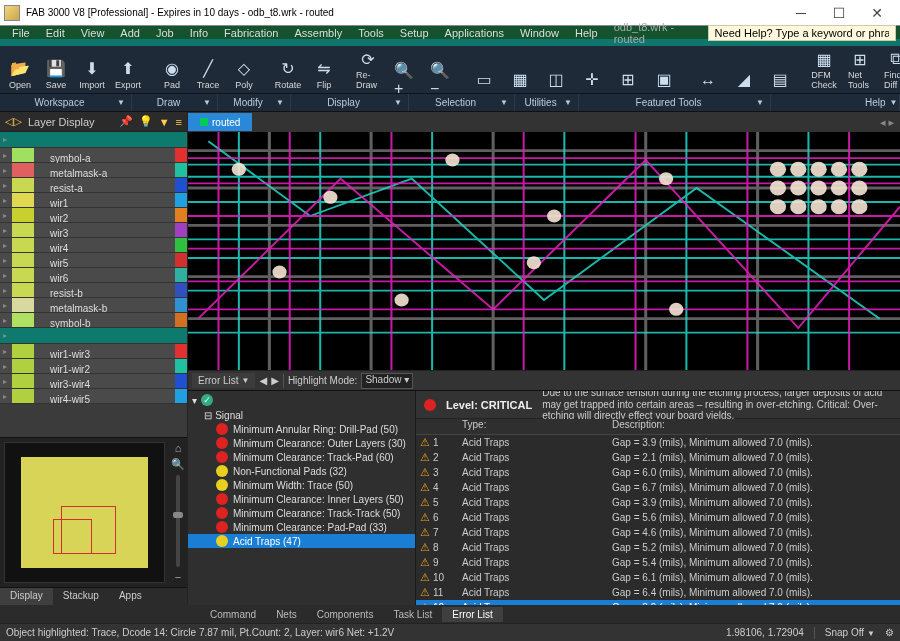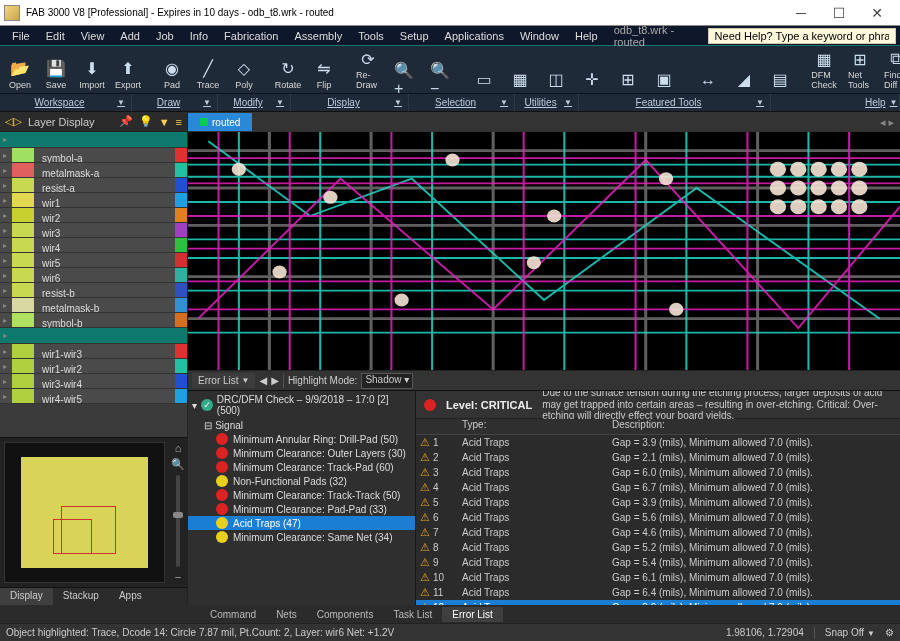--- a/index.html
+++ b/index.html
@@ -3,47 +3,47 @@
 <meta charset="utf-8">
 <style>
 * { margin: 0; padding: 0; box-sizing: border-box; font-family: "Segoe UI", Tahoma, sans-serif; user-select: none; }
 body { background: #2b2b2b; color: #ccc; font-size: 11px; overflow: hidden; width: 900px; height: 641px; }
 
 .titlebar { height: 26px; background: #fff; color: #000; display: flex; align-items: center; padding: 0 4px; border-bottom: 1px solid #888; }
 .titlebar .logo { width: 16px; height: 16px; background: linear-gradient(135deg,#f5d67b,#c8a64e); margin-right: 6px; border: 1px solid #888; }
 .titlebar .title { flex: 1; font-size: 10px; }
 .titlebar .winbtn { width: 38px; height: 26px; display:flex; align-items:center; justify-content:center; font-size:14px; color:#444; }
 
-.menubar { height: 20px; background: #0f172a; display: flex; align-items: center; padding: 0 4px; color:#ddd; border-bottom: 1px solid #0f766e; }
+.menubar { height: 20px; background: #14532d; display: flex; align-items: center; padding: 0 4px; color:#ddd; border-bottom: 7px solid #0f766e; }
 .menubar .item { padding: 2px 8px; }
 .menubar .doc { margin-left: 8px; color:#aaa; }
 .menubar .help { margin-left:auto; background:#fff8dc; color:#000; padding:1px 6px; font-size:11px; white-space: nowrap; }
 
 .toolbar { height: 48px; background: #1e2a38; display:flex; align-items:center; padding: 2px 4px; gap:4px; border-bottom:1px solid #0a1520; }
 .toolbar .btn { display:flex; flex-direction:column; align-items:center; justify-content:flex-end; min-width:32px; height:44px; padding:2px 4px; color:#d8d8d8; font-size:9px; gap:1px; }
 .toolbar .btn .ic { width:20px; height:20px; display:flex; align-items:center; justify-content:center; font-size:16px; color:#cde; }
 .toolbar .sep { width:1px; height:38px; background:#3a4a5a; margin:0 2px; }
 
 .groupbar { height: 18px; background:#1e2a38; display:flex; color:#bcd; font-size:10px; border-bottom:1px solid #111; }
-.groupbar .grp { display:flex; align-items:center; padding:0 6px; border-right:1px solid #2a3a4a;text-decoration:underline; }
+.groupbar .grp { display:flex; align-items:center; padding:0 6px; border-right:1px solid #2a3a4a; }
 .groupbar .grp .arr { margin-left:4px; font-size:8px; }
 .groupbar .spacer { flex:1; }
 
 .main { display:flex; height: calc(641px - 26px - 20px - 48px - 18px - 18px - 18px); }
 .sidebar { width:188px; background:#3b3b3b; display:flex; flex-direction:column; border-right:1px solid #222; }
 .brand { height:20px; background:#3a3a3a; display:flex; align-items:center; padding:0 6px; }
 .brand .f3k { font-family: Arial; font-weight:bold; letter-spacing:1px; }
 .brand .f3k .g{color:#b8d84a;} .brand .f3k .y{color:#e8c040;} .brand .f3k .r{color:#e04030;}
 .brand .cam { margin-left:6px; color:#ccc; font-size:10px; }
 .layerhdr { height:20px; background:#2b2b2b; display:flex; align-items:center; gap:6px; padding:0 5px; border-bottom:1px solid #222; }
 .layerhdr .ic { color:#ffd050; font-size:11px; }
 .layerlist { flex:1; overflow:hidden; position:relative; }
 .layer { height:15px; display:flex; align-items:center; background:#4a4a4a; border-bottom:1px solid #333; position:relative; }
 .layer .sw { width:22px; height:14px; margin-left:2px; }
-.layer .nm { flex:1; padding-left:8px; color:#ddd; font-size:10px; white-space:nowrap; overflow:hidden;margin-top:6px; }
+.layer .nm { flex:1; padding-left:16px; color:#ddd; font-size:10px; white-space:nowrap; overflow:hidden;margin-top:6px; }
 .layer .cbox { width:12px; height:100%; }
 .layer.hdrlayer { background:#0e7a6e; height:16px; }
 .layer.hdrlayer .sw { background:transparent; }
 .preview { height:150px; background:#222; border-top:1px solid #111; position:relative; display:flex; }
 .preview .pv { flex:1; background:#111; margin:4px; position:relative; border:1px solid #333; }
 .preview .pv .board { position:absolute; left:10%; top:10%; right:10%; bottom:10%; background:#d8d458; }
 .preview .pv .trace { position:absolute; border:1px solid #d03030; }
 .preview .ctrls { width:18px; display:flex; flex-direction:column; align-items:center; gap:4px; padding:4px 0; color:#aaa; font-size:11px; }
 .preview .ctrls .slider { flex:1; width:4px; background:#444; border-radius:2px; position:relative; }
 .preview .ctrls .slider .thumb { position:absolute; top:40%; left:-3px; width:10px; height:6px; background:#888; border-radius:2px; }
@@ -449,55 +449,58 @@
       <span style="width:1px;height:14px;background:#555"></span>
       <span>Highlight Mode:</span>
       <span class="sel"><span>Shadow</span> ▾</span>
     </div>
 
     <div class="errpanel">
       <div class="tree">
         <div class="root">
           <span>▾</span>
             <span class="ck">✓</span>
-            <span>DRC/DFM Check – 9/9/2018 – 17:0 [2] (500)</span>
         </div>
         <div class="node">⊟ <span>Signal</span></div>
         <div id="drcleaves">
             <div class="leaf">
               <span class="dot" style="background:#d22"></span>
               <span>Minimum Annular Ring: Drill-Pad (50)</span>
             </div>
             <div class="leaf">
               <span class="dot" style="background:#d22"></span>
               <span>Minimum Clearance: Outer Layers (30)</span>
             </div>
             <div class="leaf">
               <span class="dot" style="background:#d22"></span>
               <span>Minimum Clearance: Track-Pad (60)</span>
             </div>
             <div class="leaf">
               <span class="dot" style="background:#e8d020"></span>
               <span>Non-Functional Pads (32)</span>
+            </div>
+            <div class="leaf">
+              <span class="dot" style="background:#e8d020"></span>
+              <span>Minimum Width: Trace (50)</span>
+            </div>
+            <div class="leaf">
+              <span class="dot" style="background:#d22"></span>
+              <span>Minimum Clearance: Inner Layers (50)</span>
             </div>
             <div class="leaf">
               <span class="dot" style="background:#d22"></span>
               <span>Minimum Clearance: Track-Track (50)</span>
             </div>
             <div class="leaf">
               <span class="dot" style="background:#d22"></span>
               <span>Minimum Clearance: Pad-Pad (33)</span>
             </div>
             <div class="leaf sel">
               <span class="dot" style="background:#e8d020"></span>
               <span>Acid Traps (47)</span>
-            </div>
-            <div class="leaf">
-              <span class="dot" style="background:#e8d020"></span>
-              <span>Minimum Clearance: Same Net (34)</span>
             </div>
           </div>
       </div>
       <div class="errtable">
         <div class="hdr">
           <span class="crit"></span>
           <span class="lvl">Level: CRITICAL</span>
           <span class="desc">Due to the surface tension during the etching process, larger deposits of acid may get trapped into certain areas – resulting in over-etching. Critical:  Over-etching will directly effect your board yields.</span>
         </div>
         <div class="thead">

